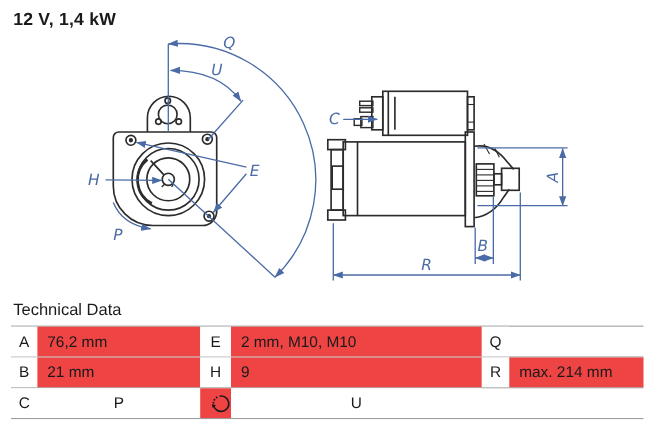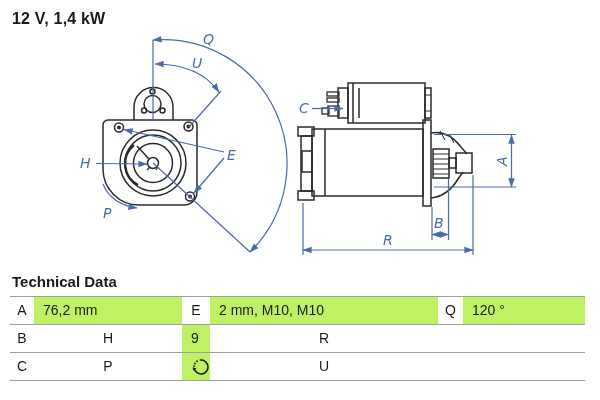--- a/index.html
+++ b/index.html
@@ -1,26 +1,26 @@
 <!DOCTYPE html>
 <html><head>
 <meta charset="utf-8">
 <style>
   html,body{margin:0;padding:0;}
   body{width:600px;height:400px;background:#fff;font-family:"Liberation Sans",sans-serif;color:#1a1a1a;position:relative;overflow:hidden;}
   .page{position:absolute;inset:0;border-radius:14px;}
   .spec-title{position:absolute;top:10px;left:12px;font-size:16px;font-weight:bold;letter-spacing:.2px;}
   svg.diagram{position:absolute;top:0;left:0;}
-  .tech-heading{position:absolute;top:273px;left:12px;font-size:15px;font-weight:bold;}
+  .tech-heading{position:absolute;top:273px;left:12px;font-size:15px;font-weight:normal;}
   .table{position:absolute;top:296px;left:10px;width:575px;}
   .tr{display:grid;grid-template-columns:24px 148px 28px 228px 25px 122px;height:27px;border-top:1px solid #9e9e9e;}
   .tr:last-child{border-bottom:1px solid #9e9e9e;}
   .td{font-size:14px;line-height:26px;white-space:nowrap;overflow:hidden;}
   .td.key{background:#fff;text-align:center;}
-  .td.val{background:#bef264;padding-left:9px;}
+  .td.val{background:#ef4444;padding-left:9px;}
   .td.val svg{vertical-align:middle;margin-top:-2px;}
 </style>
 </head>
 <body>
 
 <div class="page">
 
   <div class="spec-title">12 V, 1,4 kW</div>
 
   <svg class="diagram" width="600" height="262" viewBox="0 0 600 262">
@@ -144,27 +144,28 @@
 
   <div class="tech-heading">Technical Data</div>
 
   <div class="table">
     <div class="tr">
       <div class="td key">A</div>
       <div class="td val">76,2 mm</div>
       <div class="td key">E</div>
       <div class="td val">2 mm, M10, M10</div>
       <div class="td key">Q</div>
-      <div class="td val">120 °</div>
     </div>
     <div class="tr">
       <div class="td key">B</div>
+      <div class="td val">21 mm</div>
       <div class="td key">H</div>
       <div class="td val">9</div>
       <div class="td key">R</div>
+      <div class="td val">max. 214 mm</div>
     </div>
     <div class="tr">
       <div class="td key">C</div>
       <div class="td key">P</div>
       <div class="td val">
         <svg width="20" height="20" viewBox="0 0 20 20">
           <path d="M8.78,4.11 A7,7 0 1 1 3.11,12.22" stroke="#1a1a1a" stroke-width="1.5" fill="none"></path>
           <circle cx="5.99" cy="5.27" r="0.9" fill="#1a1a1a"></circle>
           <circle cx="3.94" cy="7.5" r="0.9" fill="#1a1a1a"></circle>
           <circle cx="3.07" cy="10.03" r="0.9" fill="#1a1a1a"></circle>

